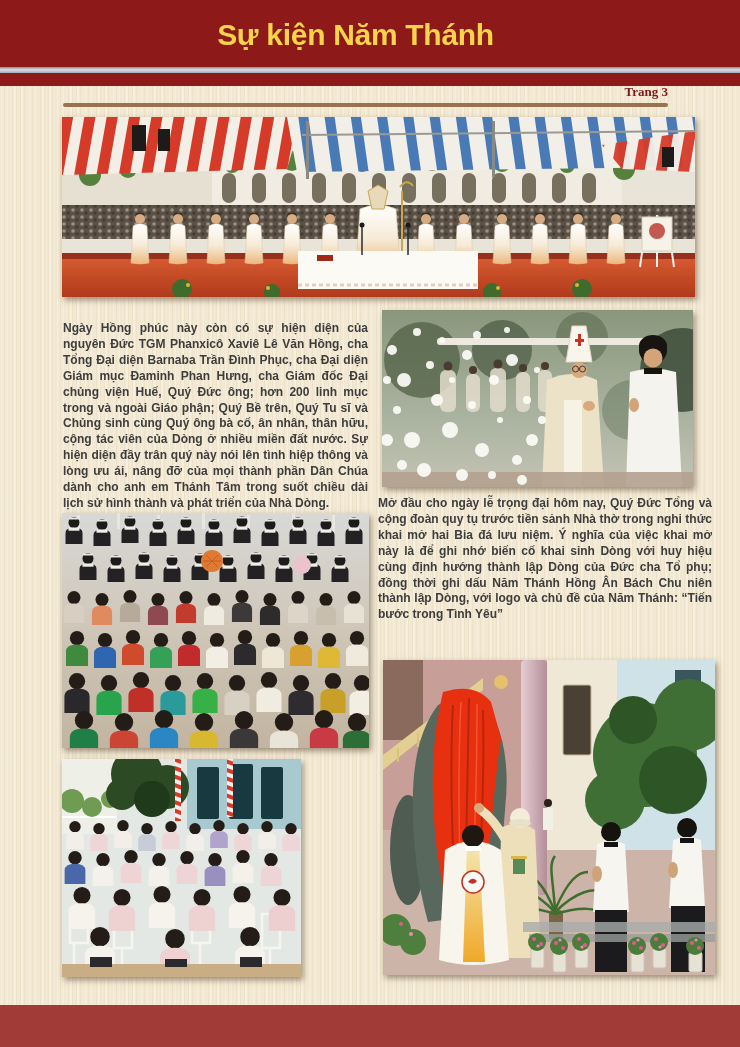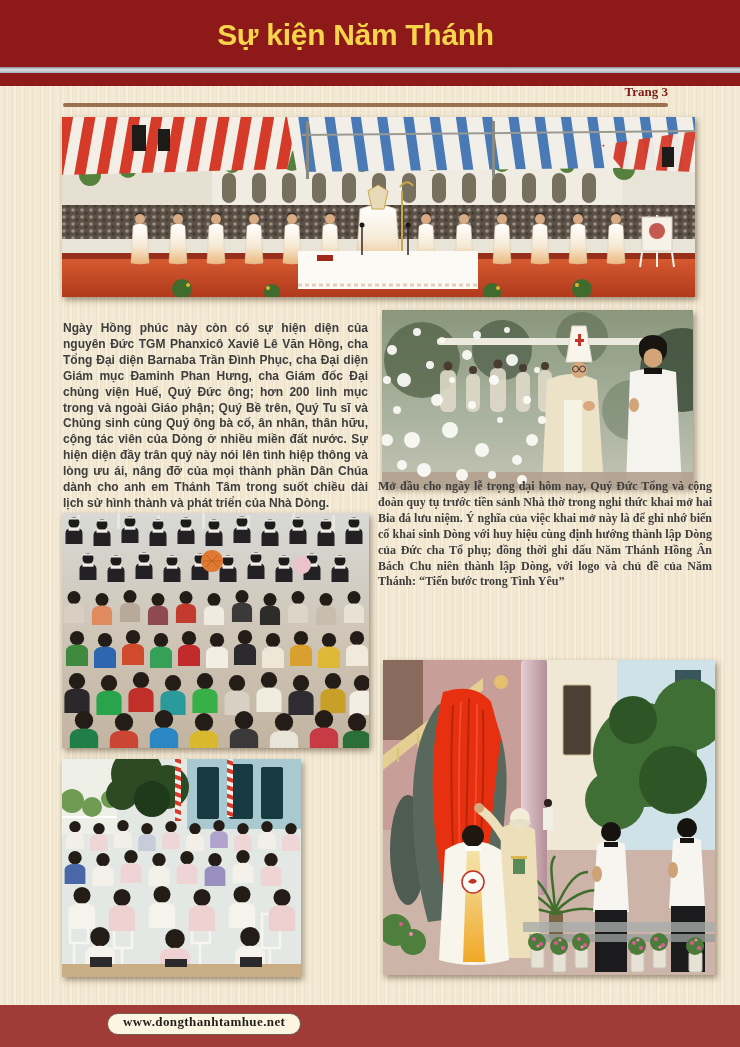--- a/index.html
+++ b/index.html
@@ -31,21 +31,21 @@
   #photo3{left:62px;top:513px;width:307px;height:235px;}
   #photo4{left:62px;top:759px;width:239px;height:218px;}
   #photo5{left:383px;top:660px;width:332px;height:315px;}
   .photo svg{display:block;width:100%;height:100%;}
   
   .para{
     position:absolute;text-align:justify;color:#3d3d3d;
     font:700 12px/15.9px "Liberation Sans","DejaVu Sans",sans-serif;
   }
   #para-left{left:63px;top:309px;width:305px;}
-  #para-right{left:378px;top:467px;width:334px;font-family:Liberation Serif, serif;}
+  #para-right{left:378px;top:484px;width:334px;}
   
   .footer-band{position:absolute;left:0;top:1005px;width:740px;height:42px;background:#a03b37;}
   .site-pill{
     position:absolute;left:107px;top:1013px;height:20px;line-height:20px;padding:0 15px;
     background:#fcf5e2;border:1px solid #6f5c49;border-radius:11px;
     color:#211e1b;font:700 13px "Liberation Serif","DejaVu Serif",serif;letter-spacing:0.4px;
     text-decoration:none;display:inline-block;
   }
 </style>
 </head>
@@ -558,15 +558,14 @@
           <circle cx="177" cy="280" r="1.6"></circle>
           <circle cx="199" cy="287" r="1.6"></circle>
         <circle cx="255" cy="280" r="1.6"></circle>
           <circle cx="277" cy="287" r="1.6"></circle>
           <circle cx="313" cy="280" r="1.6"></circle>
       </g>
     </svg>
   </div>
 
   <div class="footer-band"></div>
-  <a class="site-pill" href="#">www.dongthanhtamhue.net</a>
 
 </div>
 
 </body></html>

